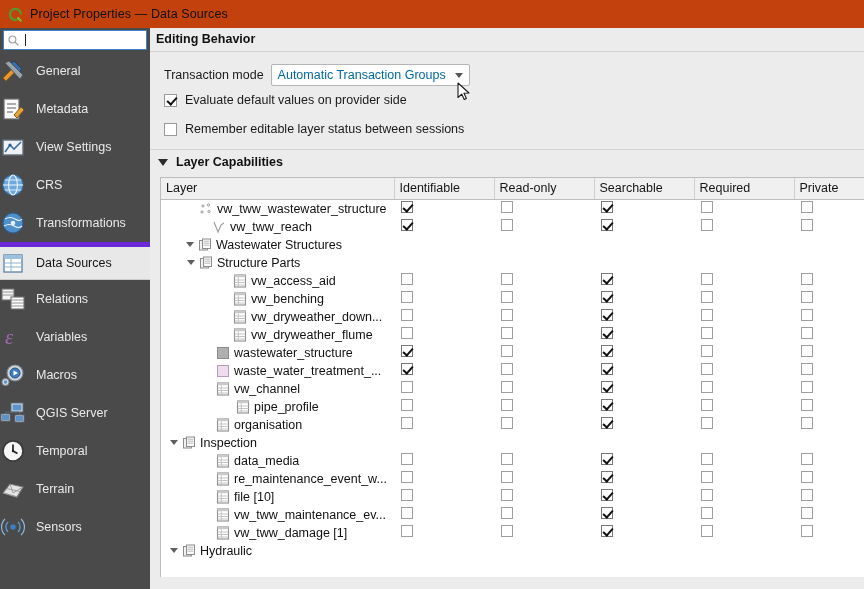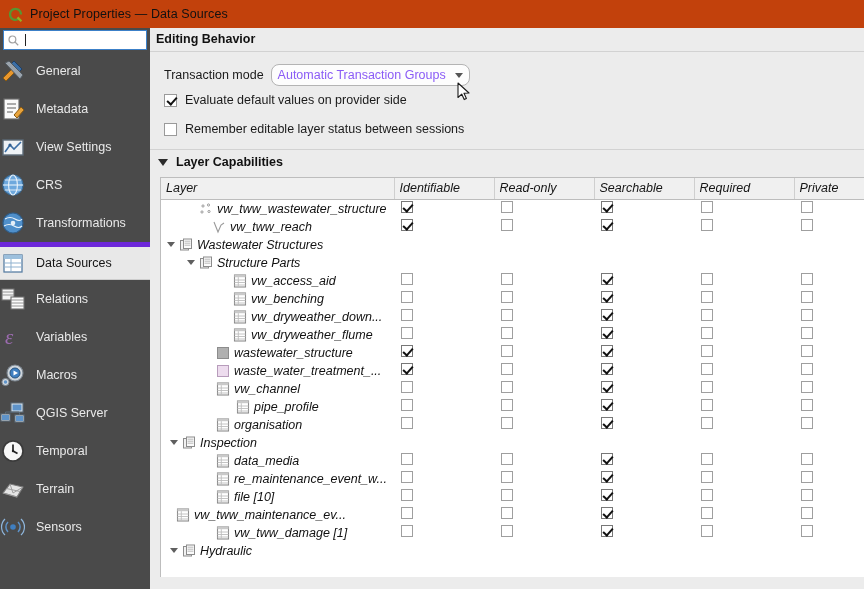--- a/index.html
+++ b/index.html
@@ -85,25 +85,25 @@
   .form-block { padding: 10px 0 8px 14px; }
   .row-line { display: flex; align-items: center; height: 26px; }
   .lbl { font-size: 12.5px; color: #1a1a1a; }
 
   
   .combo {
     margin-left: 7px;
     height: 22px; width: 199px;
     background: #fdfdfd;
     border: 1px solid #b4b4b4;
-    border-radius: 8px;
+    border-radius: 2px;
     display: flex; align-items: center;
     padding: 0 6px;
     justify-content: space-between;
-    font-size: 12.5px; color: #8b5cf6;
+    font-size: 12.5px; color: #0369a1;
   }
   .combo .arrow {
     width: 0; height: 0; margin-left: 6px;
     border-left: 4px solid transparent;
     border-right: 4px solid transparent;
     border-top: 5px solid #555;
   }
 
   
   .chk-line { display: flex; align-items: center; height: 24px; gap: 8px; }
@@ -136,21 +136,21 @@
   
   #tablewrap {
     margin: 3px 0 0 10px;
     width: 704px;
     background: #ffffff;
     border: 1px solid #bdbdbd;
     border-right: none; border-bottom: none;
     overflow: hidden;
     height: 400px;
   }
-  table.caps { border-collapse: collapse; width: 703px; table-layout: fixed; font-style: italic; }
+  table.caps { border-collapse: collapse; width: 703px; table-layout: fixed; }
   table.caps th {
     background: #f0f0f0;
     border-right: 1px solid #cfcfcf;
     border-bottom: 1px solid #bdbdbd;
     font-weight: normal;
     font-size: 12.5px;
     color: #151515;
     text-align: left;
     padding: 3px 0 3px 5px;
     height: 21px;
@@ -461,21 +461,21 @@
               </div>
             </td>
             <td class="cell-cb"><span class="tcb on"></span></td>
             <td class="cell-cb"><span class="tcb"></span></td>
             <td class="cell-cb"><span class="tcb on"></span></td>
             <td class="cell-cb"><span class="tcb"></span></td>
             <td class="cell-cb"><span class="tcb"></span></td>
           </tr>
           <tr>
             <td class="cell-layer">
-              <div class="layer-cell" style="padding-left:3px">
+              <div class="layer-cell" style="padding-left:22px">
                 <span class="expander">
                   <span class="t"></span>
                 </span>
                 <span class="lyr-ico">
                   <svg width="14" height="14" viewBox="0 0 14 14">
                     <rect x="1.5" y="2.5" width="8" height="9.5" fill="#f2f2f2" stroke="#8c8c8c" stroke-width="1"></rect>
                     <rect x="4.5" y="1" width="8" height="9.5" fill="#fbfbfb" stroke="#8c8c8c" stroke-width="1"></rect>
                     <line x1="5.6" y1="3.2" x2="11.4" y2="3.2" stroke="#aaa" stroke-width="0.8"></line>
                     <line x1="5.6" y1="5.2" x2="11.4" y2="5.2" stroke="#aaa" stroke-width="0.8"></line>
                     <line x1="5.6" y1="7.2" x2="11.4" y2="7.2" stroke="#aaa" stroke-width="0.8"></line>
@@ -799,21 +799,21 @@
               </div>
             </td>
             <td class="cell-cb"><span class="tcb"></span></td>
             <td class="cell-cb"><span class="tcb"></span></td>
             <td class="cell-cb"><span class="tcb on"></span></td>
             <td class="cell-cb"><span class="tcb"></span></td>
             <td class="cell-cb"><span class="tcb"></span></td>
           </tr>
           <tr>
             <td class="cell-layer">
-              <div class="layer-cell" style="">
+              <div class="layer-cell" style="padding-left:40px">
                 <span class="expander"></span>
                 <span class="lyr-ico">
                   <svg width="14" height="14" viewBox="0 0 14 14">
                     <rect x="1.5" y="1" width="11" height="12" fill="#ffffff" stroke="#8c8c8c" stroke-width="1.1"></rect>
                     <rect x="1.5" y="1" width="11" height="2.2" fill="#c9c9c9"></rect>
                     <line x1="5.3" y1="3.2" x2="5.3" y2="13" stroke="#bdbdbd" stroke-width="0.9"></line>
                     <line x1="1.5" y1="6" x2="12.5" y2="6" stroke="#bdbdbd" stroke-width="0.9"></line>
                     <line x1="1.5" y1="8.5" x2="12.5" y2="8.5" stroke="#bdbdbd" stroke-width="0.9"></line>
                     <line x1="1.5" y1="11" x2="12.5" y2="11" stroke="#bdbdbd" stroke-width="0.9"></line>
                   </svg>

